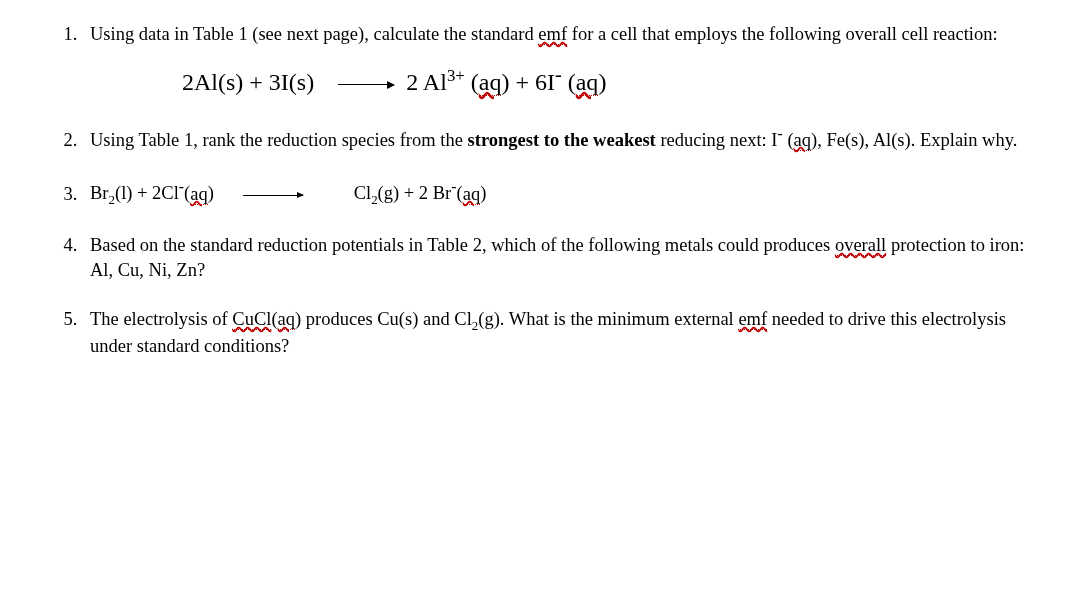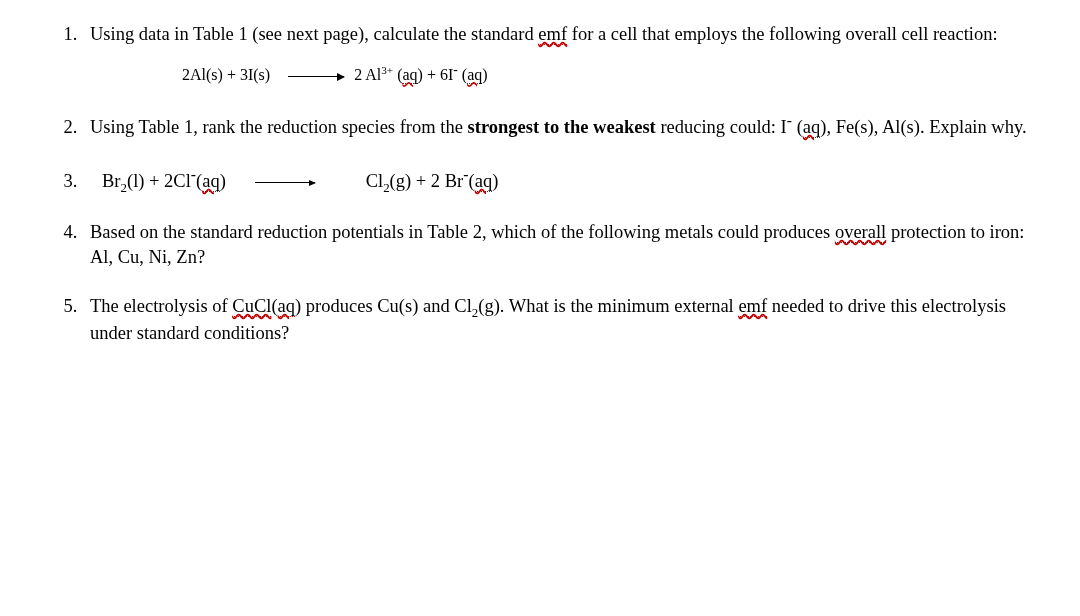--- a/index.html
+++ b/index.html
@@ -16,24 +16,24 @@
       list-style: decimal;
       padding-left: 52px;
     }
     ol.questions > li {
       margin-bottom: 24px;
       padding-left: 8px;
       font-family: Liberation Serif, serif;
     }
     .eq {
       margin: 14px 0 10px 92px;
-      font-size: 16px;
+      font-size: 24px;
     }
     .eq3 {
-      margin: 14px 0 10px 12px;
+      margin: 14px 0 10px 0;
     }
     .arrow {
       display: inline-block;
       border-top: 1.5px solid #000;
       width: 56px;
       height: 0;
       vertical-align: middle;
       position: relative;
       margin: 0 6px;
     }
@@ -86,21 +86,21 @@
       <span>Using data in Table 1 (see next page), calculate the standard </span><span class="sp-under">emf</span><span> for a cell that employs the following overall cell reaction:</span>
     </span>
     <div class="eq">
       <span>2Al(s) + 3I(s)</span>
       &nbsp;&nbsp;<span class="arrow"></span><span> 2 Al</span><span class="sup">3+</span><span> (</span><span class="sp-under">aq</span><span>) + 6I</span><span class="neg">-</span><span> (</span><span class="sp-under">aq</span><span>)</span>
     </div>
   </li>
 
   <li>
     <span>
-      <span>Using Table 1, rank the reduction species from the </span><b>strongest to the weakest</b><span> reducing could: I</span><span class="neg">-</span><span> (</span><span class="sp-under">aq</span><span>), Fe(s), Al(s). Explain why.</span>
+      <span>Using Table 1, rank the reduction species from the </span><b>strongest to the weakest</b><span> reducing next: I</span><span class="neg">-</span><span> (</span><span class="sp-under">aq</span><span>), Fe(s), Al(s). Explain why.</span>
     </span>
   </li>
 
   <li>
     <div class="eq3">
       <span>Br</span><span class="sub">2</span><span>(l) + 2Cl</span><span class="neg">-</span><span>(</span><span class="sp-under">aq</span><span>)</span>
       &nbsp;&nbsp;&nbsp;&nbsp;<span class="arrow-thin"></span>
       <span class="gap"></span><span>Cl</span><span class="sub">2</span><span>(g) + 2 Br</span><span class="neg">-</span><span>(</span><span class="sp-under">aq</span><span>)</span>
     </div>
   </li>

